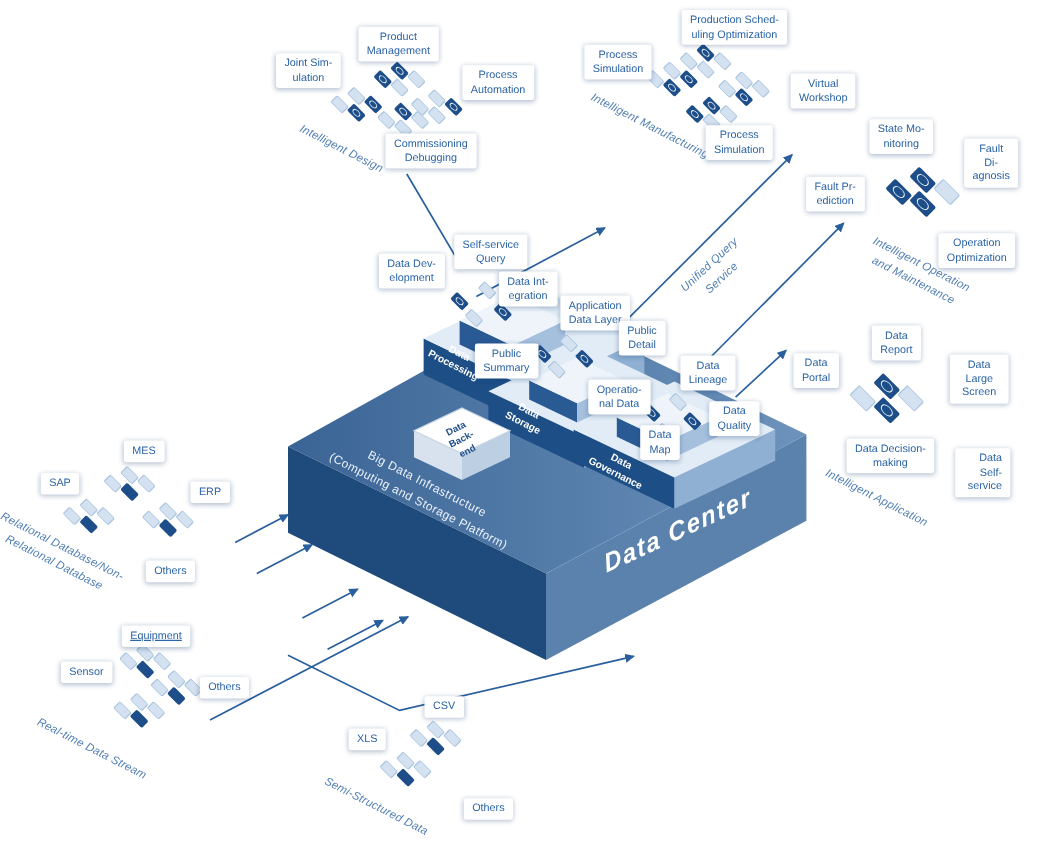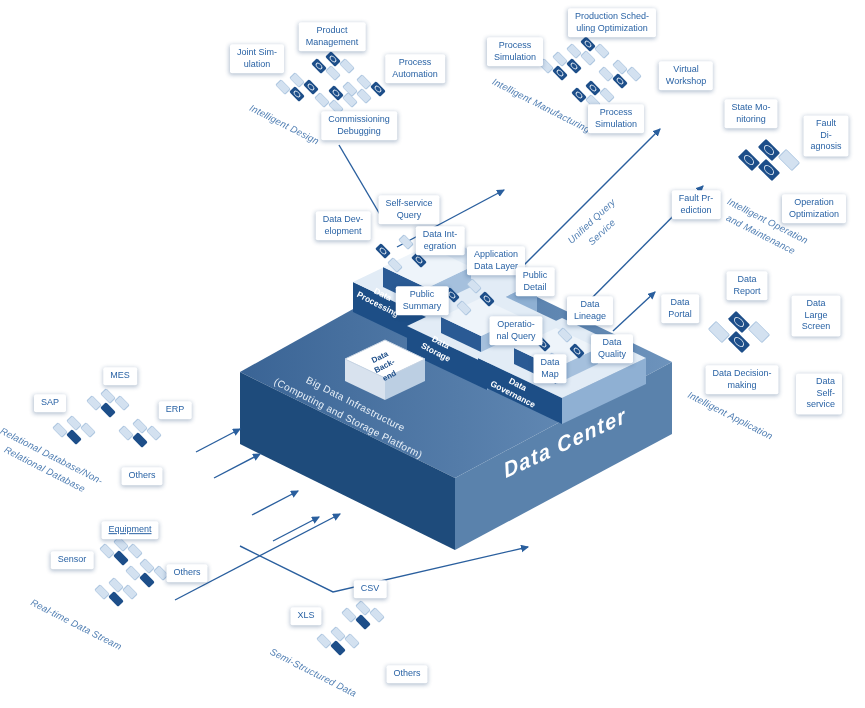--- a/index.html
+++ b/index.html
@@ -112,21 +112,21 @@
       <div class="node box" style="left: 612px; top: 23px; transform: translate(-50%, -50%) rotate(0deg);">Production Sched-
 uling Optimization</div>
       <div class="node box" style="left: 686px; top: 76px; transform: translate(-50%, -50%) rotate(0deg);">Virtual
 Workshop</div>
       <div class="node box" style="left: 616px; top: 119px; transform: translate(-50%, -50%) rotate(0deg);">Process
 Simulation</div>
       <div class="node box" style="left: 751px; top: 114px; transform: translate(-50%, -50%) rotate(0deg);">State Mo-
 nitoring</div>
       <div class="node box" style="left: 826px; top: 136px; transform: translate(-50%, -50%) rotate(0deg);">Fault Di-
 agnosis</div>
-      <div class="node box" style="left: 696px; top: 162px; transform: translate(-50%, -50%) rotate(0deg); margin-top: 43px;">Fault Pr-
+      <div class="node box" style="left: 696px; top: 162px; transform: translate(-50%, -50%) rotate(0deg);">Fault Pr-
 ediction</div>
       <div class="node box" style="left: 814px; top: 209px; transform: translate(-50%, -50%) rotate(0deg);">Operation
 Optimization</div>
       <div class="node box" style="left: 747px; top: 286px; transform: translate(-50%, -50%) rotate(0deg);">Data
 Report</div>
       <div class="node box" style="left: 816px; top: 316px; transform: translate(-50%, -50%) rotate(0deg);">Data Large
 Screen</div>
       <div class="node box" style="left: 680px; top: 309px; transform: translate(-50%, -50%) rotate(0deg);">Data
 Portal</div>
       <div class="node box" style="left: 742px; top: 380px; transform: translate(-50%, -50%) rotate(0deg);">Data Decision-
@@ -149,21 +149,21 @@
 Query</div>
       <div class="node box" style="left: 440px; top: 241px; transform: translate(-50%, -50%) rotate(0deg);">Data Int-
 egration</div>
       <div class="node box" style="left: 496px; top: 261px; transform: translate(-50%, -50%) rotate(0deg);">Application
 Data Layer</div>
       <div class="node box" style="left: 422px; top: 301px; transform: translate(-50%, -50%) rotate(0deg);">Public
 Summary</div>
       <div class="node box" style="left: 535px; top: 282px; transform: translate(-50%, -50%) rotate(0deg);">Public
 Detail</div>
       <div class="node box" style="left: 516px; top: 331px; transform: translate(-50%, -50%) rotate(0deg);">Operatio-
-nal Query</div>
+nal Data</div>
       <div class="node box" style="left: 590px; top: 311px; transform: translate(-50%, -50%) rotate(0deg);">Data
 Lineage</div>
       <div class="node box" style="left: 612px; top: 349px; transform: translate(-50%, -50%) rotate(0deg);">Data
 Quality</div>
       <div class="node box" style="left: 550px; top: 369px; transform: translate(-50%, -50%) rotate(0deg);">Data
 Map</div>
       <div class="node axis" style="left: 284px; top: 125px; transform: translate(-50%, -50%) rotate(27deg);">Intelligent Design</div>
       <div class="node axis" style="left: 541px; top: 106px; transform: translate(-50%, -50%) rotate(27deg);">Intelligent Manufacturing</div>
       <div class="node axis" style="left: 597px; top: 227px; transform: translate(-50%, -50%) rotate(-43deg);">Unified Query
 Service</div>

